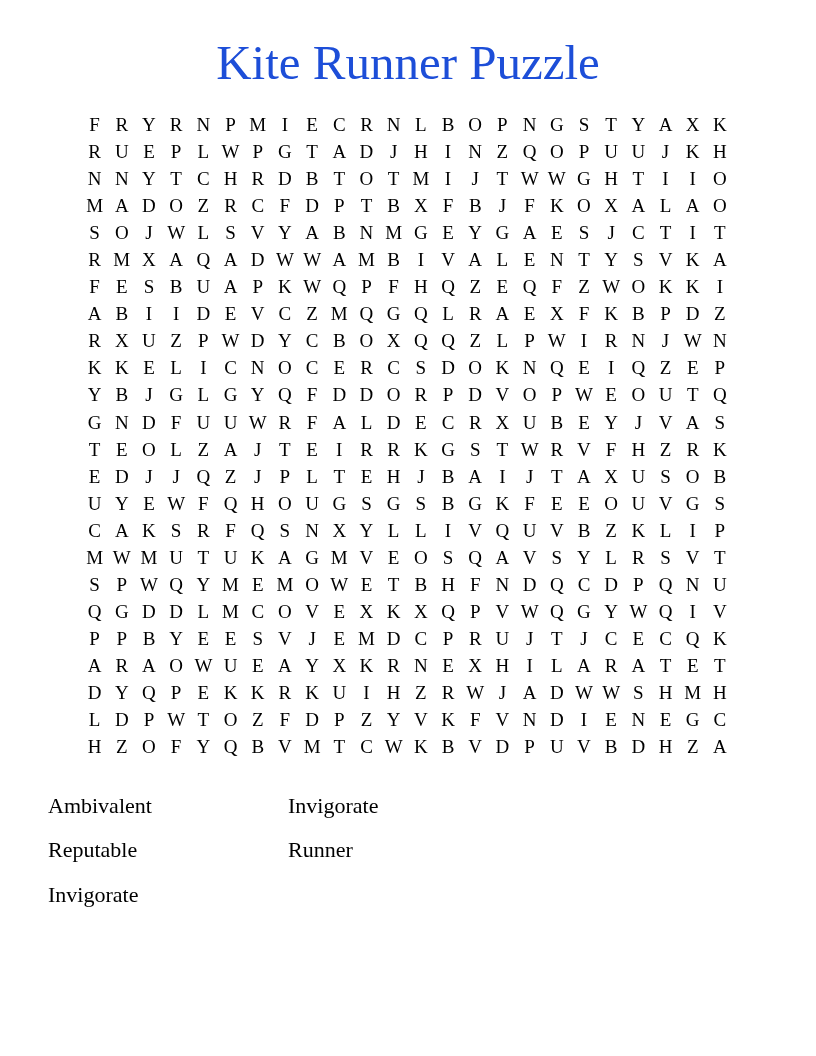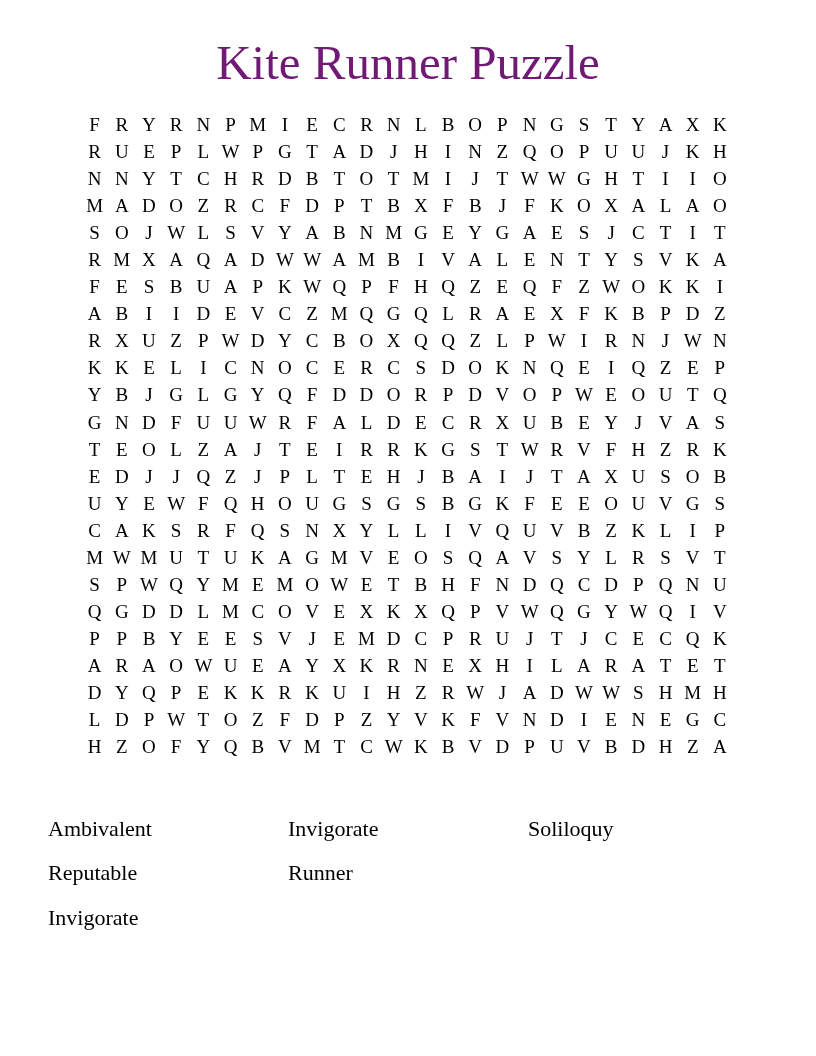--- a/index.html
+++ b/index.html
@@ -20,42 +20,42 @@
     position: absolute;
     top: 38px;
     left: 0;
     width: 100%;
     margin: 0;
     text-align: center;
     font-size: 49px;
     font-weight: normal;
     line-height: 1;
     letter-spacing: 0px;
-    color: #701a75;
+    color: #1d4ed8;
   }
   .grid {
     position: absolute;
     left: 81px;
     top: 111px;
     display: grid;
     grid-template-columns: repeat(24, 27.2px);
     grid-auto-rows: 27.06px;
   }
   .cell {
     display: flex;
     align-items: center;
     justify-content: center;
     font-size: 19px;
     line-height: 1;
     color: #000000;
   }
   .words {
     position: absolute;
     left: 48px;
-    top: 807px;
+    top: 784px;
     display: flex;
   }
   .word-col {
     width: 240px;
   }
   .word {
     font-size: 22px;
     line-height: 44.4px;
     white-space: nowrap;
     color: #000000;
@@ -648,16 +648,15 @@
       <div class="word-col">
         <div class="word">Ambivalent</div>
         <div class="word">Reputable</div>
         <div class="word">Invigorate</div>
       </div>
       <div class="word-col">
         <div class="word">Invigorate</div>
         <div class="word">Runner</div>
       </div>
       <div class="word-col">
-        <div class="word">Soliloquy</div>
       </div>
     </div>
 </div>
 
 </body></html>

